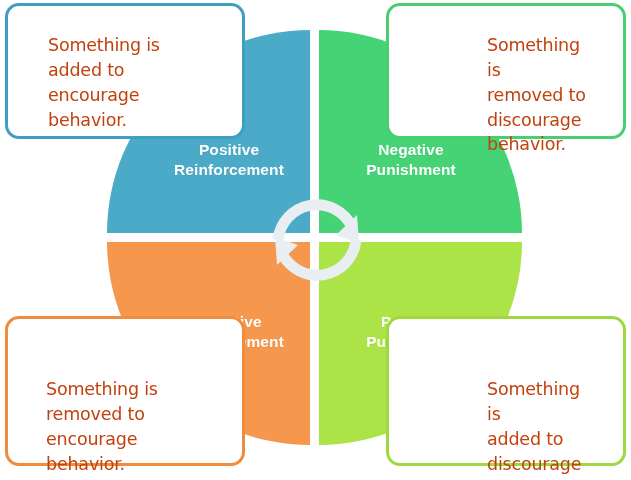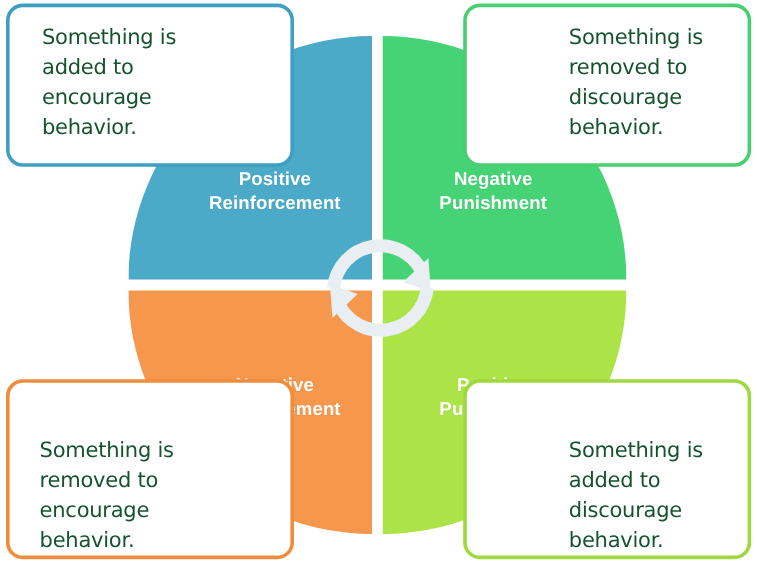--- a/index.html
+++ b/index.html
@@ -28,24 +28,24 @@
     position: absolute;
     box-sizing: border-box;
     background: #ffffff;
     border-radius: 14px;
     border-style: solid;
     border-width: 3px;
     display: flex;
     align-items: flex-start;
   }
   .callout p {
-    margin: 3px;
+    margin: 16px;
     font-size: 17.5px;
     line-height: 1.42;
-    color: #14532d;
+    color: #c2410c;
     font-family: "DejaVu Sans", sans-serif;
     letter-spacing: -0.2px;
     white-space: pre-line;
   }
 
   #callout-tl {
     left: 5px;  top: 3px;
     width: 240px; height: 136px;
     border-color: #3f9fc0;
     padding: 11px 10px 0 24px;

